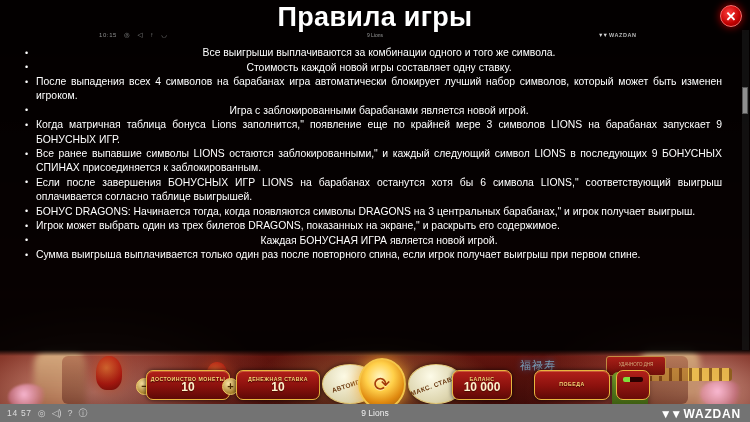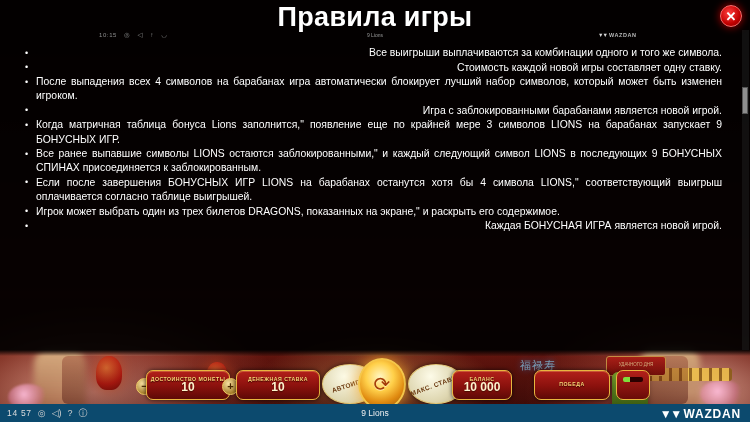--- a/index.html
+++ b/index.html
@@ -95,31 +95,31 @@
 
   #close-button { position:absolute; left:720px; top:5px; width:22px; height:22px; border-radius:50%;
     background:radial-gradient(circle at 40% 35%, #ff4040, #c20000 60%, #7a0000 100%);
     border:1px solid #ff6b6b; box-shadow:0 0 9px rgba(210,0,0,.85);
     color:#fff; font-size:13px; font-weight:bold; line-height:21px; text-align:center; }
 
   
   #rules-list { position:absolute; left:22px; top:46px; width:700px; list-style:none; }
   #rules-list li { position:relative; color:#fff; font-size:10.4px; line-height:14.1px;
     padding-left:14px; margin-bottom:.5px; text-align:justify; }
-  #rules-list li.plain { text-align:right; }
+  #rules-list li.plain { text-align:center; }
   #rules-list li::before { content:"•"; position:absolute; left:3px; top:-0.5px; font-size:9px; color:#fff; }
 
   
   #scrollbar-track { position:absolute; right:1px; top:30px; width:7px; height:320px; background:rgba(30,30,30,.55); }
   #scrollbar-thumb { position:absolute; right:1.5px; top:57px; width:6px; height:27px;
     background:#8e8e8e; border:1px solid #555; }
 
   
   #status-bar { position:absolute; left:0; bottom:0; width:750px; height:18px;
-    background:#0c4a6e; color:#dcdcdc; font-size:8.5px; }
+    background:#737373; color:#dcdcdc; font-size:8.5px; }
   #status-bar .sb-left { position:absolute; left:7px; top:4px; display:flex; align-items:center; gap:6px; }
   #status-bar .sb-time { letter-spacing:.7px; }
   #status-bar .sb-icon { font-size:9px; color:#cfcfcf; line-height:9px; }
   #status-bar .sb-center { position:absolute; left:0; right:0; top:4px; text-align:center; font-size:8.5px; color:#f0f0f0; }
   #status-bar .sb-right { position:absolute; right:9px; top:3px; font-size:12px; font-weight:bold; color:#fff; letter-spacing:.8px; }
   #status-bar .sb-right .chev { letter-spacing:-1.5px; margin-right:3px; color:#fff; }
 </style>
 </head>
 <body>
 
@@ -198,23 +198,25 @@
 
     <div id="page-title">Правила игры</div>
 
     <ul id="rules-list">
         <li class="plain">Все выигрыши выплачиваются за комбинации одного и того же символа.</li>
         <li class="plain">Стоимость каждой новой игры составляет одну ставку.</li>
         <li>После выпадения всех 4 символов на барабанах игра автоматически блокирует лучший набор символов, который может быть изменен игроком.</li>
         <li class="plain">Игра с заблокированными барабанами является новой игрой.</li>
         <li>Когда матричная таблица бонуса Lions заполнится," появление еще по крайней мере 3 символов LIONS на барабанах запускает 9 БОНУСНЫХ ИГР.</li>
         <li>Все ранее выпавшие символы LIONS остаются заблокированными," и каждый следующий символ LIONS в последующих 9 БОНУСНЫХ СПИНАХ присоединяется к заблокированным.</li>
-        <li>Если после завершения БОНУСНЫХ ИГР LIONS на барабанах останутся хотя бы 4 символа LIONS," соответствующий выигрыш оплачивается согласно таблице выигрышей.</li>
+        <li>Если после завершения БОНУСНЫХ ИГР LIONS на барабанах останутся хотя бы 6 символа LIONS," соответствующий выигрыш оплачивается согласно таблице выигрышей.</li>
+        <li>БОНУС DRAGONS: Начинается тогда, когда появляются символы DRAGONS на 3 центральных барабанах," и игрок получает выигрыш.</li>
         <li>Игрок может выбрать один из трех билетов DRAGONS, показанных на экране," и раскрыть его содержимое.</li>
         <li class="plain">Каждая БОНУСНАЯ ИГРА является новой игрой.</li>
+        <li>Сумма выигрыша выплачивается только один раз после повторного спина, если игрок получает выигрыш при первом спине.</li>
       </ul>
 
     <div id="scrollbar-track">
       <div id="scrollbar-thumb"></div>
     </div>
   </div>
 
   <div class="overlay-fade"></div>
 
   <div id="close-button">✕</div>

